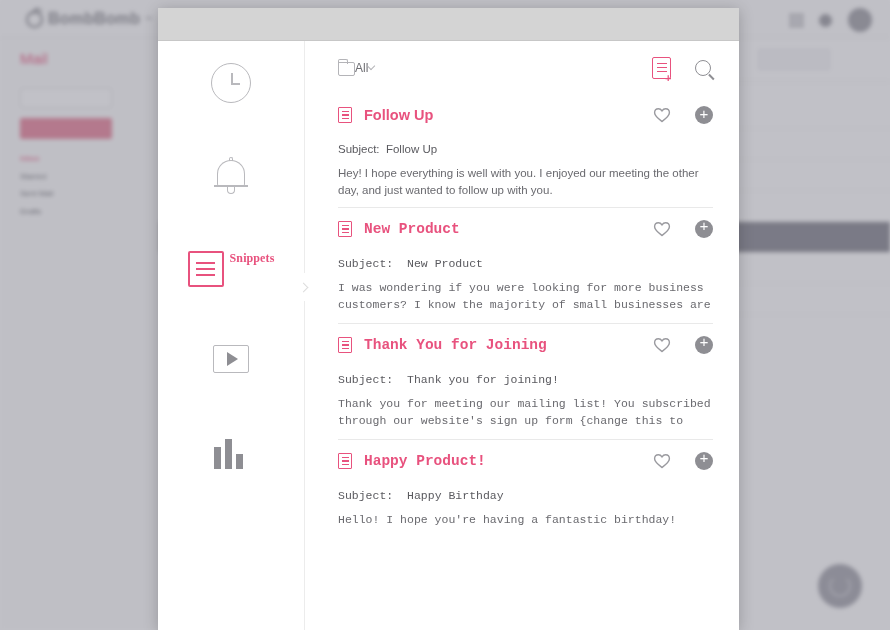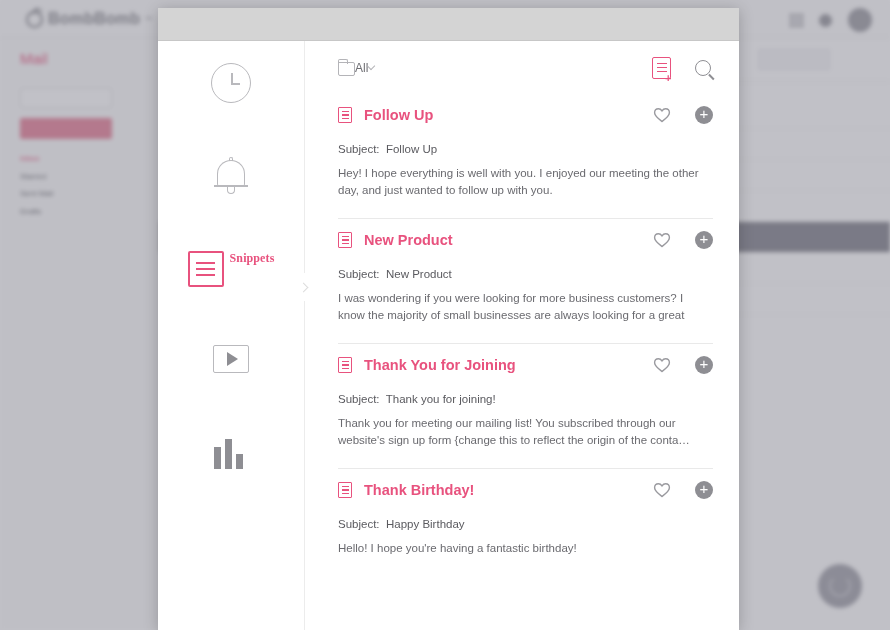--- a/index.html
+++ b/index.html
@@ -218,21 +218,21 @@
     width: 16px; height: 16px; border: 1.7px solid #8e8e93; border-radius: 50%;
     position: relative; cursor: pointer; margin-left: 16px; margin-right: 2px;
   }
   .ico-search:after {
     content:""; position:absolute; right:-5px; bottom:-3px; width: 7px; height: 1.7px;
     background:#8e8e93; transform: rotate(45deg);
   }
 
   .snip-list { flex: 1; overflow: hidden; padding: 0 26px 12px 33px; }
   .snippet { padding: 12px 0 0 0; }
-  .snippet + .snippet { border-top: 1px solid #e9e9e9; margin-top: 20px; }
+  .snippet + .snippet { border-top: 1px solid #e9e9e9; margin-top: 9px; font-family: Liberation Mono, monospace; }
   .snip-head { display: flex; align-items: center; gap: 12px; }
   .ico-doc {
     width: 14px; height: 16px; border: 1.5px solid #e8527e; border-radius: 1px;
     display:flex; flex-direction:column; justify-content:center; align-items:center; gap:2px;
     flex: 0 0 auto;
   }
   .ico-doc i { display:block; width: 7px; height: 1.4px; background:#e8527e; }
   .snip-title {
     font-size: 14.5px; font-weight: 700; color: #e8527e; flex: 1;
     white-space: nowrap; overflow: hidden;
@@ -439,21 +439,21 @@
           <div class="snip-body">Thank you for meeting our mailing list! You subscribed through our website's sign up form {change this to reflect the origin of the conta…</div>
         </div>
 
         <div class="snippet">
           <div class="snip-head">
             <span class="ico-doc">
                 <i></i>
                 <i></i>
                 <i></i>
               </span>
-            <span class="snip-title">Thank Birthday!</span>
+            <span class="snip-title">Happy Product!</span>
             <span class="ico-heart">
               <svg width="18" height="16" viewBox="0 0 18 16">
                   <path d="M9 14.5 C5 11.5 1.6 9 1.6 5.8 C1.6 3.3 3.4 1.8 5.4 1.8 C6.9 1.8 8.2 2.7 9 3.9 C9.8 2.7 11.1 1.8 12.6 1.8 C14.6 1.8 16.4 3.3 16.4 5.8 C16.4 9 13 11.5 9 14.5 Z" fill="none" stroke="#9a9a9f" stroke-width="1.4"></path>
                 </svg>
             </span>
             <span class="ico-add">+</span>
           </div>
           <div class="snip-subject">
             <span>Subject:</span>&nbsp;
             <span>Happy Birthday</span>

